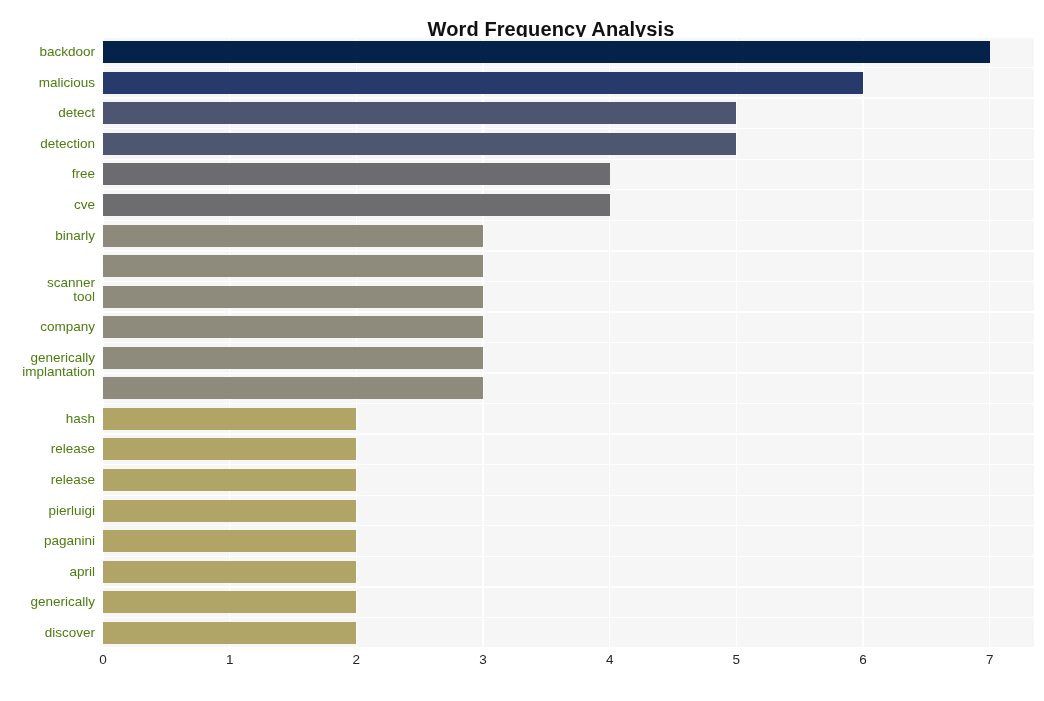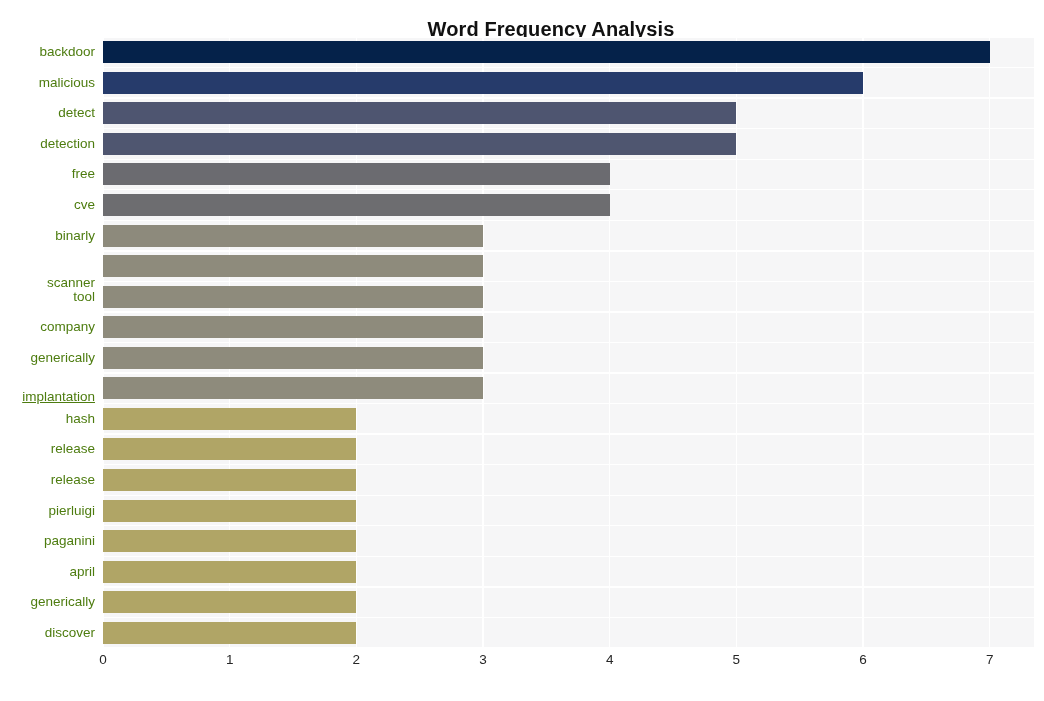--- a/index.html
+++ b/index.html
@@ -179,21 +179,21 @@
       <div class="ylabel" style="top: 38.825px;">malicious</div>
       <div class="ylabel" style="top: 69.375px;">detect</div>
       <div class="ylabel" style="top: 99.925px;">detection</div>
       <div class="ylabel" style="top: 130.475px;">free</div>
       <div class="ylabel" style="top: 161.025px;">cve</div>
       <div class="ylabel" style="top: 191.575px;">binarly</div>
       <div class="ylabel" style="top: 239px;">scanner</div>
       <div class="ylabel" style="top: 252.675px;">tool</div>
       <div class="ylabel" style="top: 283.225px;">company</div>
       <div class="ylabel" style="top: 313.775px;">generically</div>
-      <div class="ylabel" style="top: 353px; text-decoration: underline;">implantation</div>
+      <div class="ylabel" style="top: 328px;">implantation</div>
       <div class="ylabel" style="top: 374.875px;">hash</div>
       <div class="ylabel" style="top: 405.425px;">release</div>
       <div class="ylabel" style="top: 435.975px;">release</div>
       <div class="ylabel" style="top: 466.525px;">pierluigi</div>
       <div class="ylabel" style="top: 497.075px; margin-left: 18px;">paganini</div>
       <div class="ylabel" style="top: 527.625px;">april</div>
       <div class="ylabel" style="top: 558.175px;">generically</div>
       <div class="ylabel" style="top: 588.725px; padding-left: 17px;">discover</div>
     </div>
 

